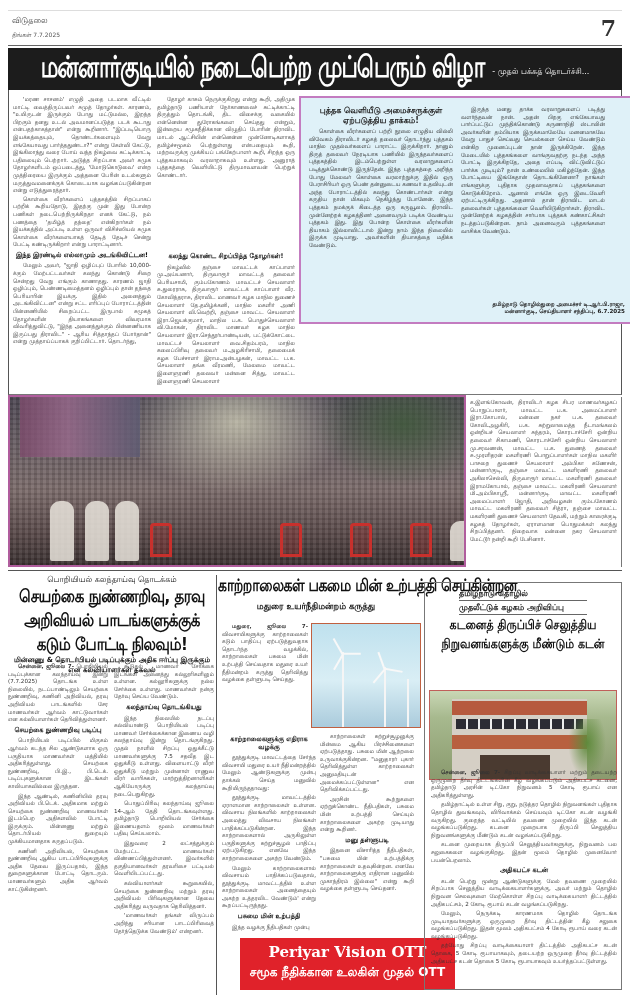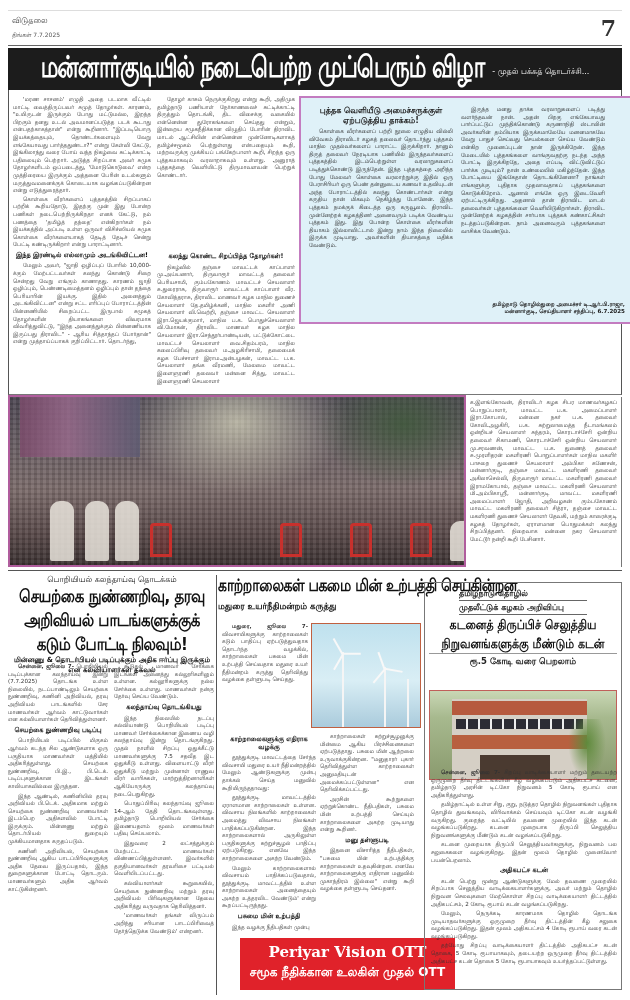--- a/index.html
+++ b/index.html
@@ -43,21 +43,21 @@
   .art1 { position: absolute; left: 8px; top: 575px; width: 208px; height: 420px; }
   .kicker { font-size: 8px; font-weight: normal; text-align: center; color: #111; }
   .big-h { font-family: "DejaVu Sans", sans-serif; font-weight: bold; font-size: 15px; line-height: 21px; text-align: center; color: #111; transform: scaleY(1.15); letter-spacing: -0.5px; }
   .deck { font-size: 7px; font-weight: bold; text-align: center; line-height: 10px; color: #111; margin-top: 3px; }
   .two-col { position: absolute; font-size: 5.6px; line-height: 7.6px; color: #333; text-align: justify; overflow: hidden; }
   .two-col p { text-indent: 10px; margin-bottom: 2px; }
   .dateline { font-weight: bold; }
 
   .art2 { position: absolute; left: 218px; top: 575px; width: 196px; height: 358px; }
   .art2-h { font-weight: bold; font-size: 14px; line-height: 20px; white-space: nowrap; color: #111; transform: scaleY(1.2); letter-spacing: -0.5px; }
-  .art2-sub { font-weight: bold; font-size: 8.5px; text-align: left; color: #111; margin-top: 6px; }
+  .art2-sub { font-weight: bold; font-size: 8.5px; text-align: center; color: #111; margin-top: 6px; }
   .wind { position: absolute; left: 93px; top: 48px; width: 110px; height: 105px; border: 1px solid #c06040;
     background: linear-gradient(180deg, #bfe1ee 0%, #d9eef5 55%, #aacbdc 100%); overflow: hidden; }
   .turbine { position: absolute; width: 2px; background: #f5f5f5; bottom: 0; }
   .blade { position: absolute; width: 1.5px; height: 18px; background: #f8f8f8; transform-origin: 50% 0; }
 
   .ad { position: absolute; left: 240px; top: 938px; width: 215px; height: 52px; background: #e0222a; color: #fff; text-align: center; }
   .ad-l1 { font-family: "DejaVu Serif", serif; font-weight: bold; font-size: 15px; line-height: 22px; margin-top: 3px; }
   .ad-l2 { font-weight: bold; font-size: 12px; line-height: 18px; white-space: nowrap; }
 
   .art3 { position: absolute; left: 424px; top: 582px; width: 198px; height: 408px; border: 1px solid #777; padding: 4px; }
@@ -195,21 +195,20 @@
 
 <div class="ad">
   <div class="ad-l1">Periyar Vision OTT</div>
   <div class="ad-l2">சமூக நீதிக்கான உலகின் முதல் OTT</div>
 </div>
 
 <div class="art3">
   <span class="art3-k">தமிழ்நாடு தொழில்</span>
   <span class="art3-k">முதலீட்டுக் கழகம் அறிவிப்பு</span>
   <div class="art3-h">கடனைத் திருப்பிச் செலுத்திய நிறுவனங்களுக்கு மீண்டும் கடன்</div>
-  <div class="art3-amt">ரூ.5 கோடி வரை பெறலாம்</div>
   <div class="bldg-photo">
     <div class="facade"></div>
     <div class="band1"></div>
     <div class="win"></div>
     <div class="band2"></div>
     <div class="door"></div>
     <div class="palm"></div>
   </div>
   <div class="art3-body">
     <p><span class="dateline">சென்னை, ஜூலை 7-</span> <span>சிறப்பு வாடிக்கையாளர் மற்றும் தடையற்ற ஒருமுறை தீர்வு திட்டங்களின் கீழ் வழங்கப்படும் அதிகபட்ச கடனை, தமிழ்நாடு அரசின் டிட்கோ நிறுவனம் 5 கோடி ரூபாய் என அதிகரித்துள்ளது.</span></p>

